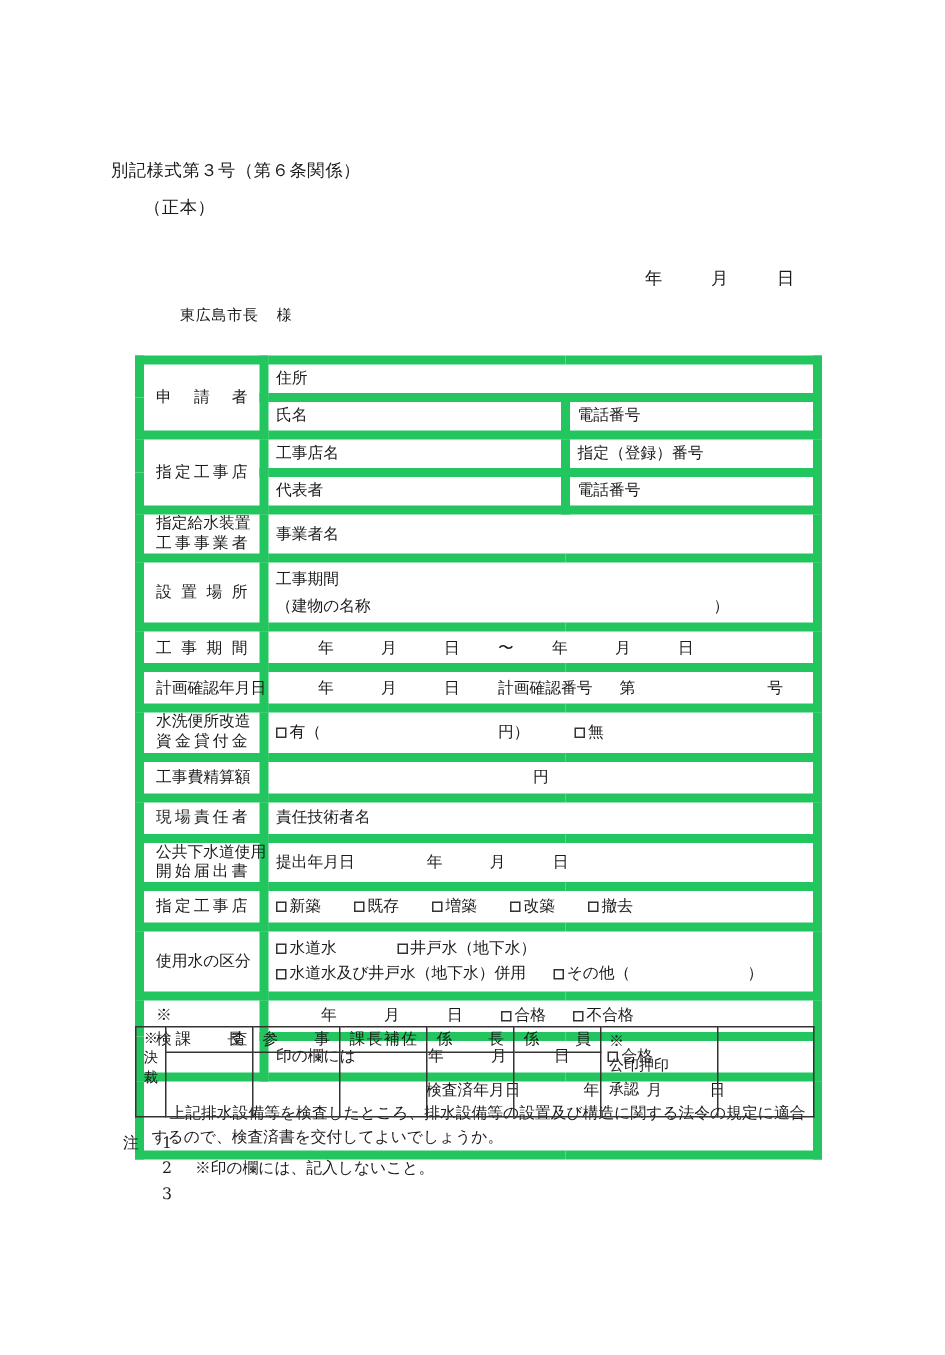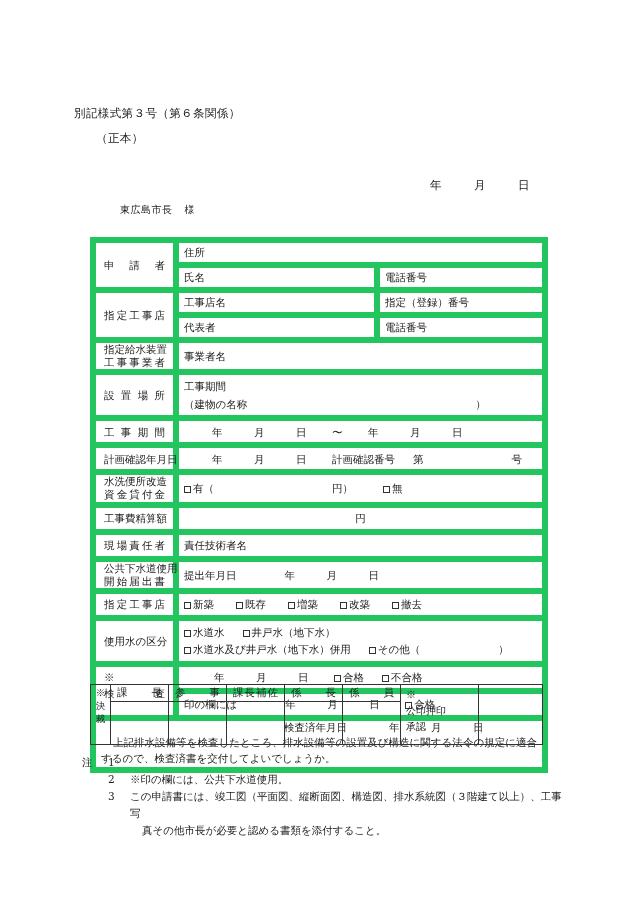--- a/index.html
+++ b/index.html
@@ -143,21 +143,21 @@
     display: inline-block;
     width: 7px;
     height: 7px;
     border: 1px solid #333;
     margin-right: 2px;
     vertical-align: -1px;
     box-sizing: border-box;
   }
   .opt { white-space: nowrap; display: inline-block; }
   .sp-a { margin-right: 22px; }
-  .sp-b { margin-right: 18px; }
+  .sp-b { margin-right: 40px; }
   .sp-c { margin-right: 18px; }
 
   .dt .g { display: inline-block; width: 42px; text-align: left; }
   .dt .g.sm { width: 36px; }
 
   .place-line2 { padding-top: 4px; }
 
   
   .stmt-cell { padding: 3px 6px 4px 6px; font-family: Liberation Serif, serif; }
   .stmt-top {
@@ -462,25 +462,21 @@
   </table>
 
   <div class="notes">
     <div class="note-row">
       <div class="note-label">注</div>
       <div class="note-num">1</div>
     </div>
     <div class="note-row">
       <div class="note-label"></div>
       <div class="note-num">2</div>
-      <div class="note-text">※印の欄には、公共下水道使用。</div>
+      <div class="note-text">※印の欄には、記入しないこと。</div>
     </div>
     <div class="note-row">
       <div class="note-label"></div>
       <div class="note-num">3</div>
-      <div class="note-text">
-        <span>この申請書には、竣工図（平面図、縦断面図、構造図、排水系統図（３階建て以上）、工事写</span>
-        <span class="cont">真その他市長が必要と認める書類を添付すること。</span>
-      </div>
     </div>
   </div>
 
 </div>
 
 </body></html>

